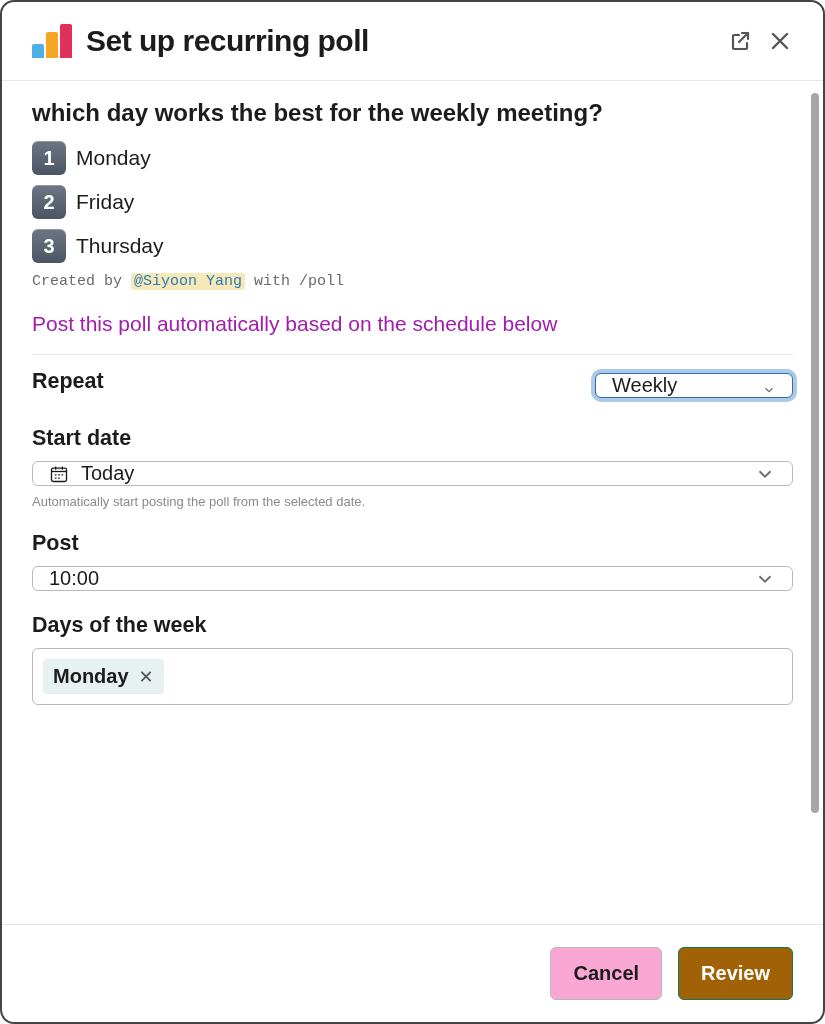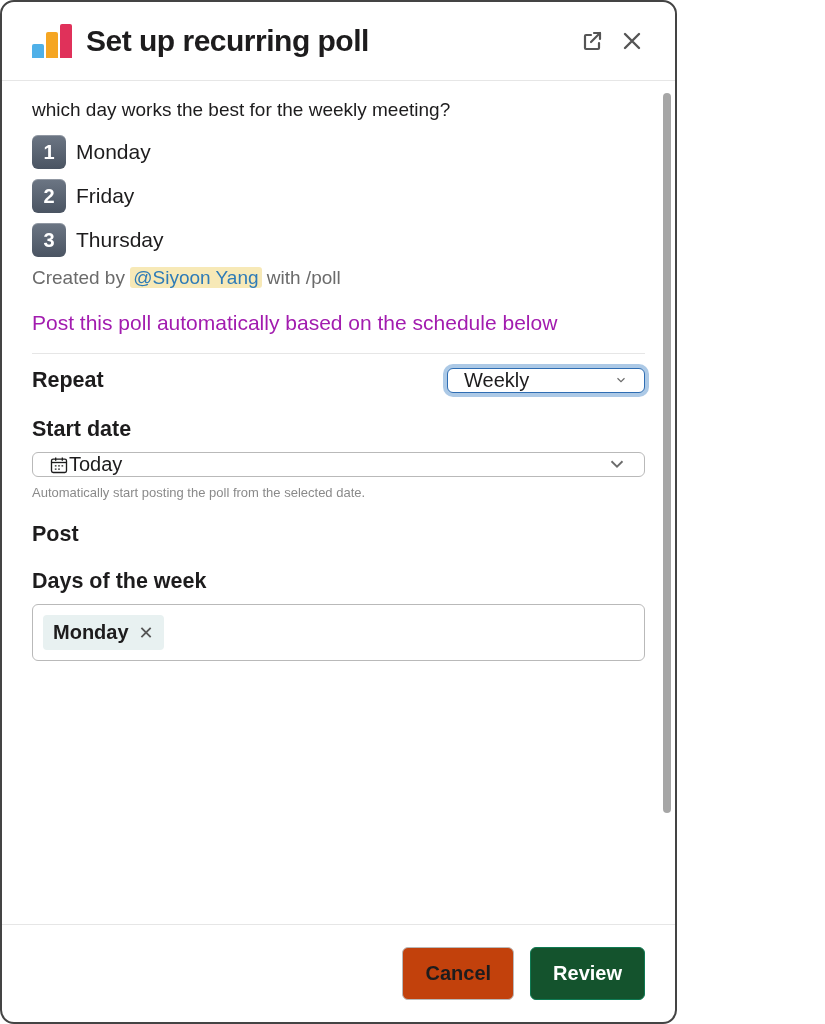--- a/index.html
+++ b/index.html
@@ -1,18 +1,18 @@
 <!DOCTYPE html>
 <html><head>
 <meta charset="utf-8">
 <style>
   * { box-sizing: border-box; margin: 0; padding: 0; }
   html, body { width: 825px; height: 1024px; font-family: -apple-system, BlinkMacSystemFont, "Segoe UI", Helvetica, Arial, sans-serif; background: #fff; color: #1d1c1d; }
   .modal {
-    width: 677px; height: 1024px;
+    width: 825px; height: 1024px;
     border: 2px solid #444; border-radius: 14px;
     display: flex; flex-direction: column; overflow: hidden;
     background: #fff;
   }
   .header {
     display: flex; align-items: center; gap: 14px;
     padding: 22px 30px 22px 30px;
     border-bottom: 1px solid #e6e6e6;
   }
   .logo { display: flex; align-items: flex-end; gap: 2px; height: 34px; }
@@ -21,53 +21,53 @@
   .logo .b2 { height: 26px; background: #f5a623; }
   .logo .b3 { height: 34px; background: #e0315a; }
   .title { font-size: 30px; font-weight: 800; flex: 1; letter-spacing: -0.5px; }
   .hdr-icon { width: 26px; height: 26px; color: #555; cursor: pointer; display:flex;align-items:center;justify-content:center; }
   .hdr-icon svg { width: 24px; height: 24px; stroke: #555; }
   .body {
     flex: 1; overflow-y: auto; padding: 18px 30px 20px 30px; position: relative;
   }
   
   .scroll-thumb { position: absolute; right: 4px; top: 12px; width: 8px; height: 720px; background: rgba(0,0,0,.35); border-radius: 4px; }
-  .question { font-size: 19px; font-weight: 400; margin-bottom: 14px; }
+  .question { font-size: 24px; font-weight: 700; margin-bottom: 14px; }
   .options { display: flex; flex-direction: column; gap: 10px; margin-bottom: 10px; }
   .option { display: flex; align-items: center; gap: 10px; font-size: 21px; }
   .numbox {
     width: 34px; height: 34px; border-radius: 6px;
     background: linear-gradient(#6c7684,#4a5462);
     color: #fff; font-weight: 700; font-size: 20px;
     display:flex;align-items:center;justify-content:center;
     box-shadow: inset 0 1px 0 rgba(255,255,255,.25);
   }
-  .created { font-size: 19px; color: #6b6b6b; margin-top: 6px; margin-bottom: 22px; }
+  .created { font-size: 15px; color: #6b6b6b; margin-top: 6px; margin-bottom: 22px; font-family: Liberation Mono, monospace; }
   .mention { background: #f7e9b7; color: #2e7bb7; padding: 0 3px; border-radius: 3px; }
   .desc { font-size: 21px; color: #a21caf; padding-bottom: 10px; margin-bottom: 8px; }
   .divider { border-top: 1px solid #e6e6e6; margin-bottom: 14px; }
   .row-inline { display: flex; align-items: center; justify-content: space-between; margin-bottom: 24px; }
   .label { font-size: 21.5px; font-weight: 700; margin-bottom: 10px; }
-  .row-inline .label { margin-bottom: 0; }
+  .row-inline .label { margin-bottom: 8px; }
   .select {
-    display: flex; justify-content: space-between;
+    display: flex; align-items: center; justify-content: space-between;
     border: 1px solid #b9b9b9; border-radius: 6px;
     padding: 0 16px; font-size: 20px; cursor: pointer; background:#fff;
   }
   .select.small { min-width: 198px; }
   .select.focused {
     border: 1px solid #2e6db3;
     box-shadow: 0 0 0 4px rgba(72,136,200,.45);
     border-radius: 6px;
   }
   .select .chev { width: 14px; height: 14px; }
   .select .chev svg, .chev-lg svg { width: 100%; height: 100%; stroke:#6b6b6b; fill:none; stroke-width:2;}
   .field-block { margin-bottom: 22px; }
   .select.full { width: 100%; }
-  .select .left { display:flex; align-items:center; }
+  .select .left { display:flex; align-items:center; gap:12px; }
   .cal-icon { width: 20px; height: 20px; }
   .cal-icon svg { width:100%; height:100%; stroke:#1d1c1d; fill:none; stroke-width:1.6;}
   .hint { font-size: 13px; color: #8a8a8a; margin-top: 8px; }
   .tag-input {
     border: 1px solid #b9b9b9; border-radius: 6px;
     padding: 10px; display:flex; gap:8px; flex-wrap:wrap; min-height:56px;
   }
   .tag {
     background: #e8f1f1; border-radius: 4px;
     padding: 6px 10px; font-size: 20px; font-weight:700;
@@ -75,30 +75,30 @@
   }
   .tag .x { font-weight:400; cursor:pointer; font-size:18px; color:#555; }
   .chev-lg { width:22px; height:22px; }
   .footer {
     border-top: 1px solid #e6e6e6;
     padding: 22px 30px; display:flex; justify-content:flex-end; gap:16px;
   }
   .btn {
     font-size: 20px; font-weight:700; padding: 14px 22px; border-radius:6px; cursor:pointer;
   }
-  .btn.secondary { background:#c2410c; border:1px solid #b9b9b9; color:#1d1c1d; }
+  .btn.secondary { background:#f9a8d4; border:1px solid #b9b9b9; color:#1d1c1d; }
   .btn.primary { background:#1a7f5a; border:1px solid #1a7f5a; color:#fff; background:#147a55;}
   .btn.primary { background:#147a55; }
   .btn.primary { background:#0f7a53; }
   .btn.primary { background:#11805a; }
   .btn.primary { background:#13855e; }
   .btn.primary { background:#0f7b54; }
   .btn.primary { background:#107a53; }
   
-  .btn.primary { background:#14532d; border-color:#0f7a53;}
+  .btn.primary { background:#a16207; border-color:#0f7a53;}
 </style>
 </head>
 <body>
 
 <div class="modal">
 
   <div class="header">
     <div class="logo">
       <div class="bar b1"></div>
       <div class="bar b2"></div>
@@ -175,20 +175,28 @@
           <svg viewBox="0 0 24 24">
               <path d="M6 9l6 6 6-6"></path>
             </svg>
         </span>
       </div>
       <div class="hint">Automatically start posting the poll from the selected date.</div>
     </div>
 
     <div class="field-block">
       <div class="label">Post</div>
+      <div class="select full">
+        <span>10:00</span>
+        <span class="chev-lg">
+          <svg viewBox="0 0 24 24">
+              <path d="M6 9l6 6 6-6"></path>
+            </svg>
+        </span>
+      </div>
     </div>
 
     <div class="field-block">
       <div class="label">Days of the week</div>
       <div class="tag-input">
         <div class="tag">
           <span>Monday</span>
           <span class="x">✕</span>
         </div>
       </div>

